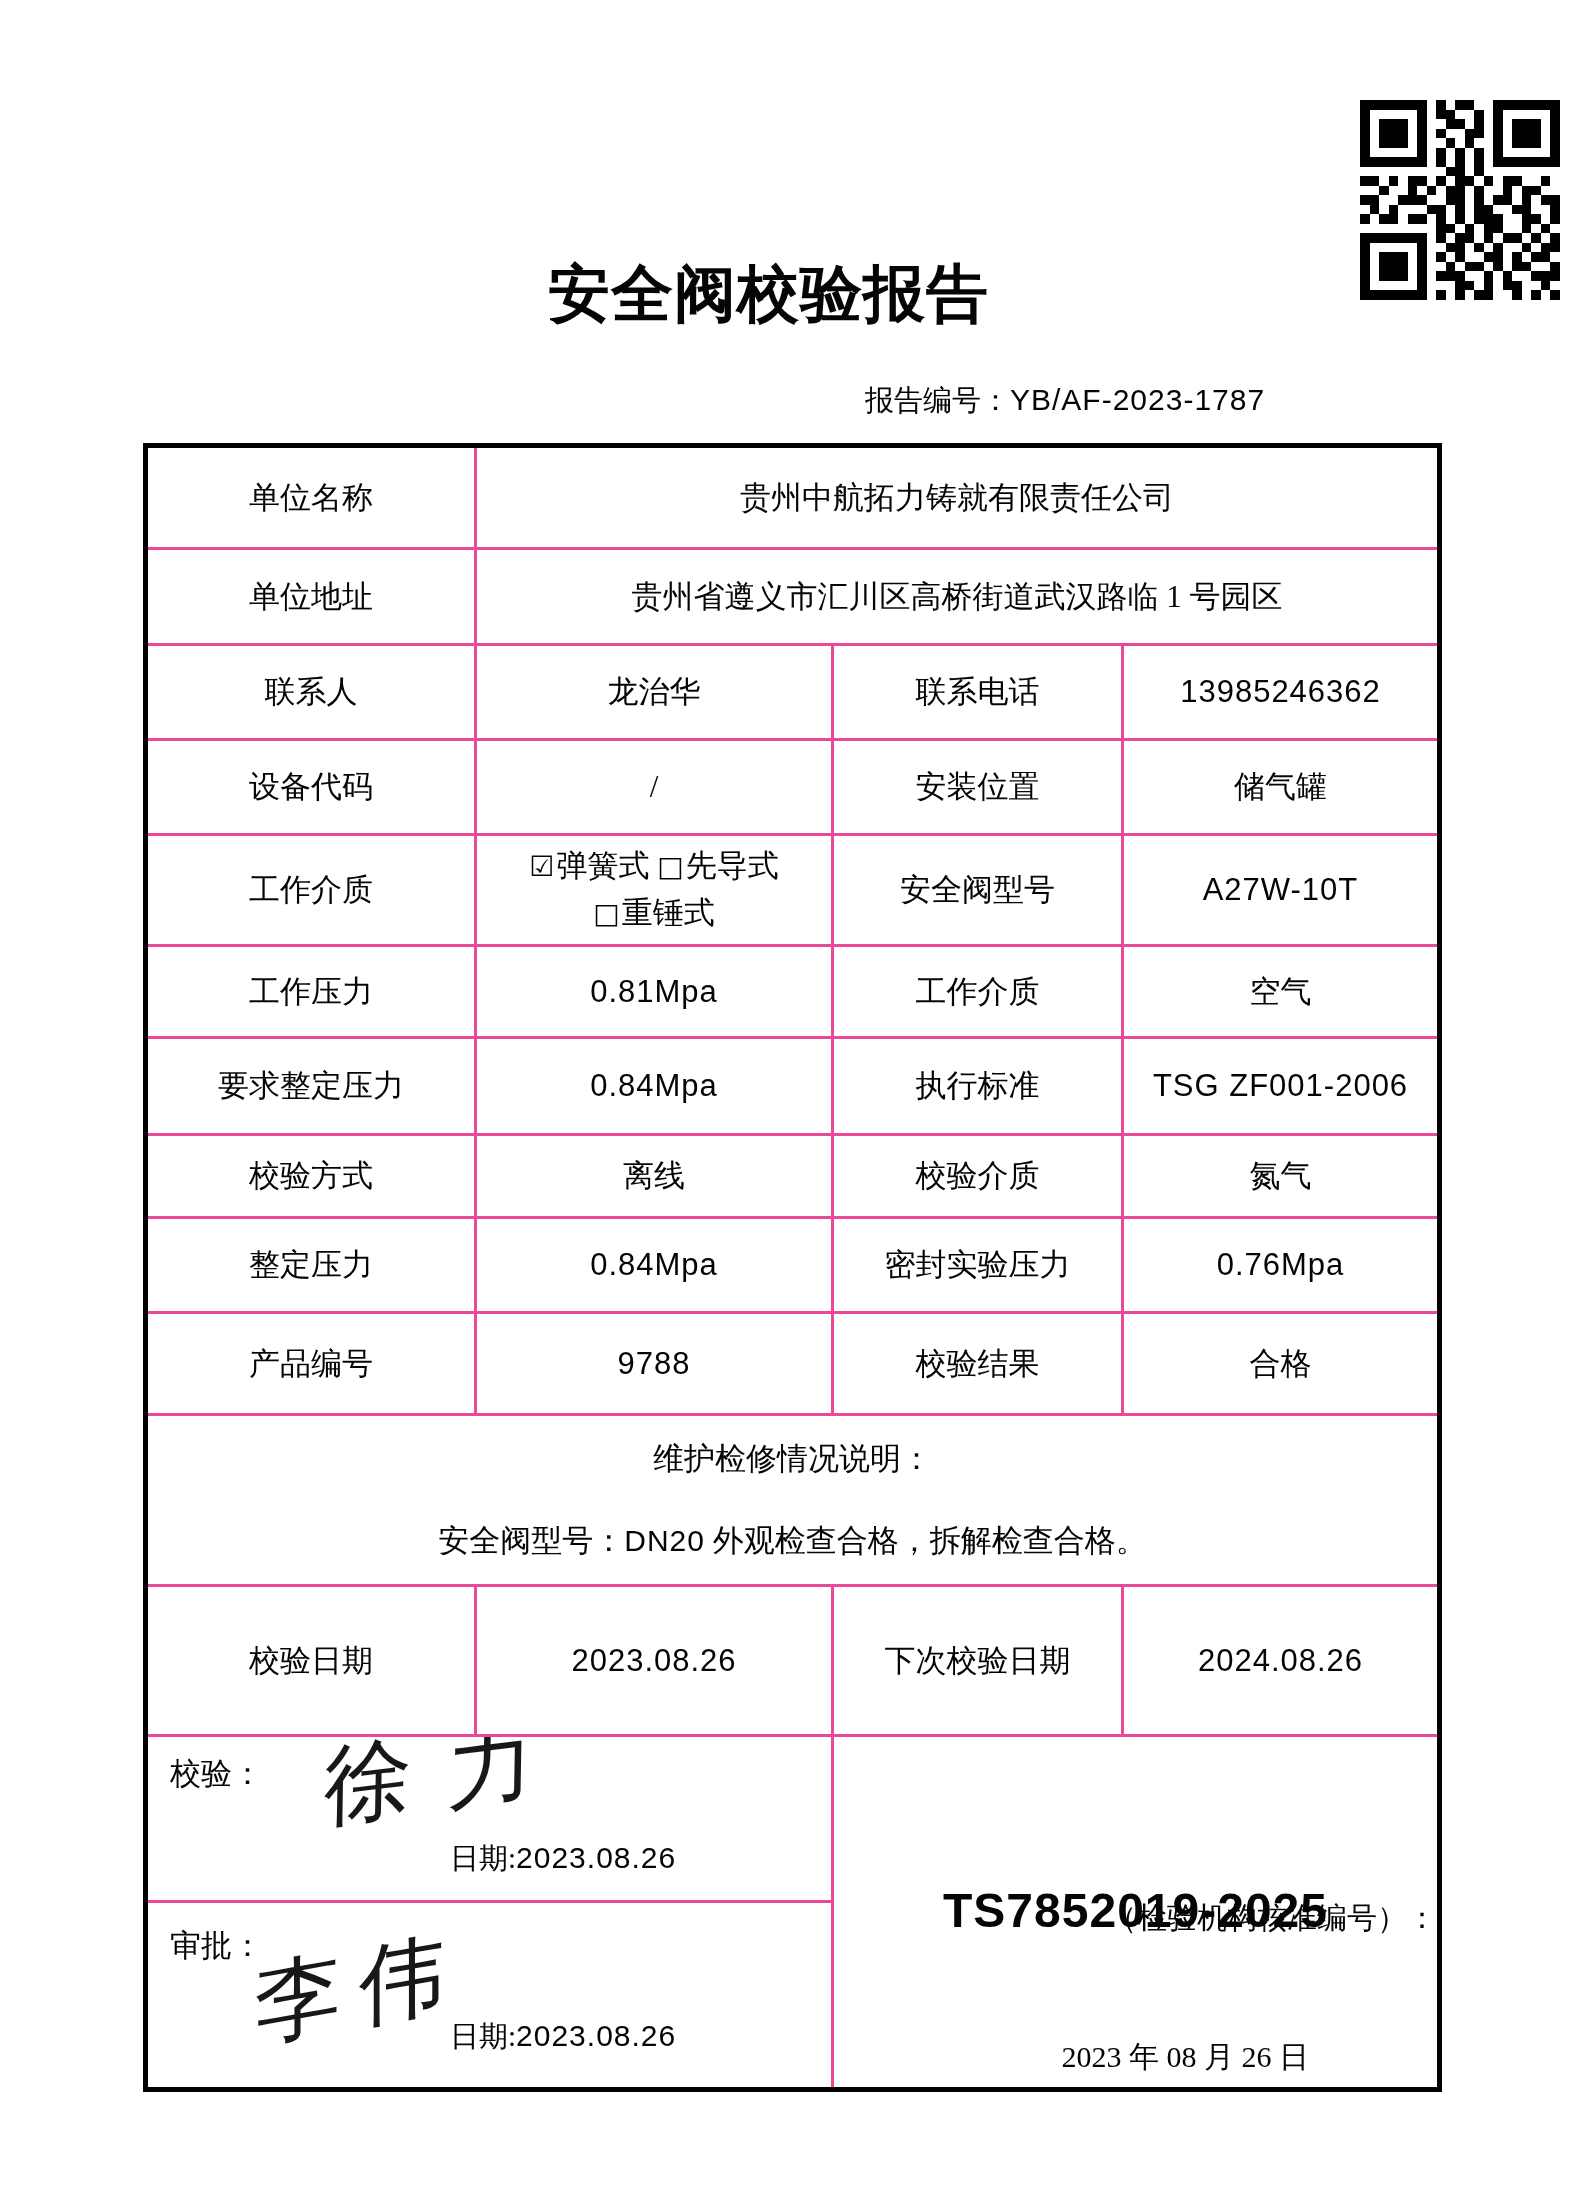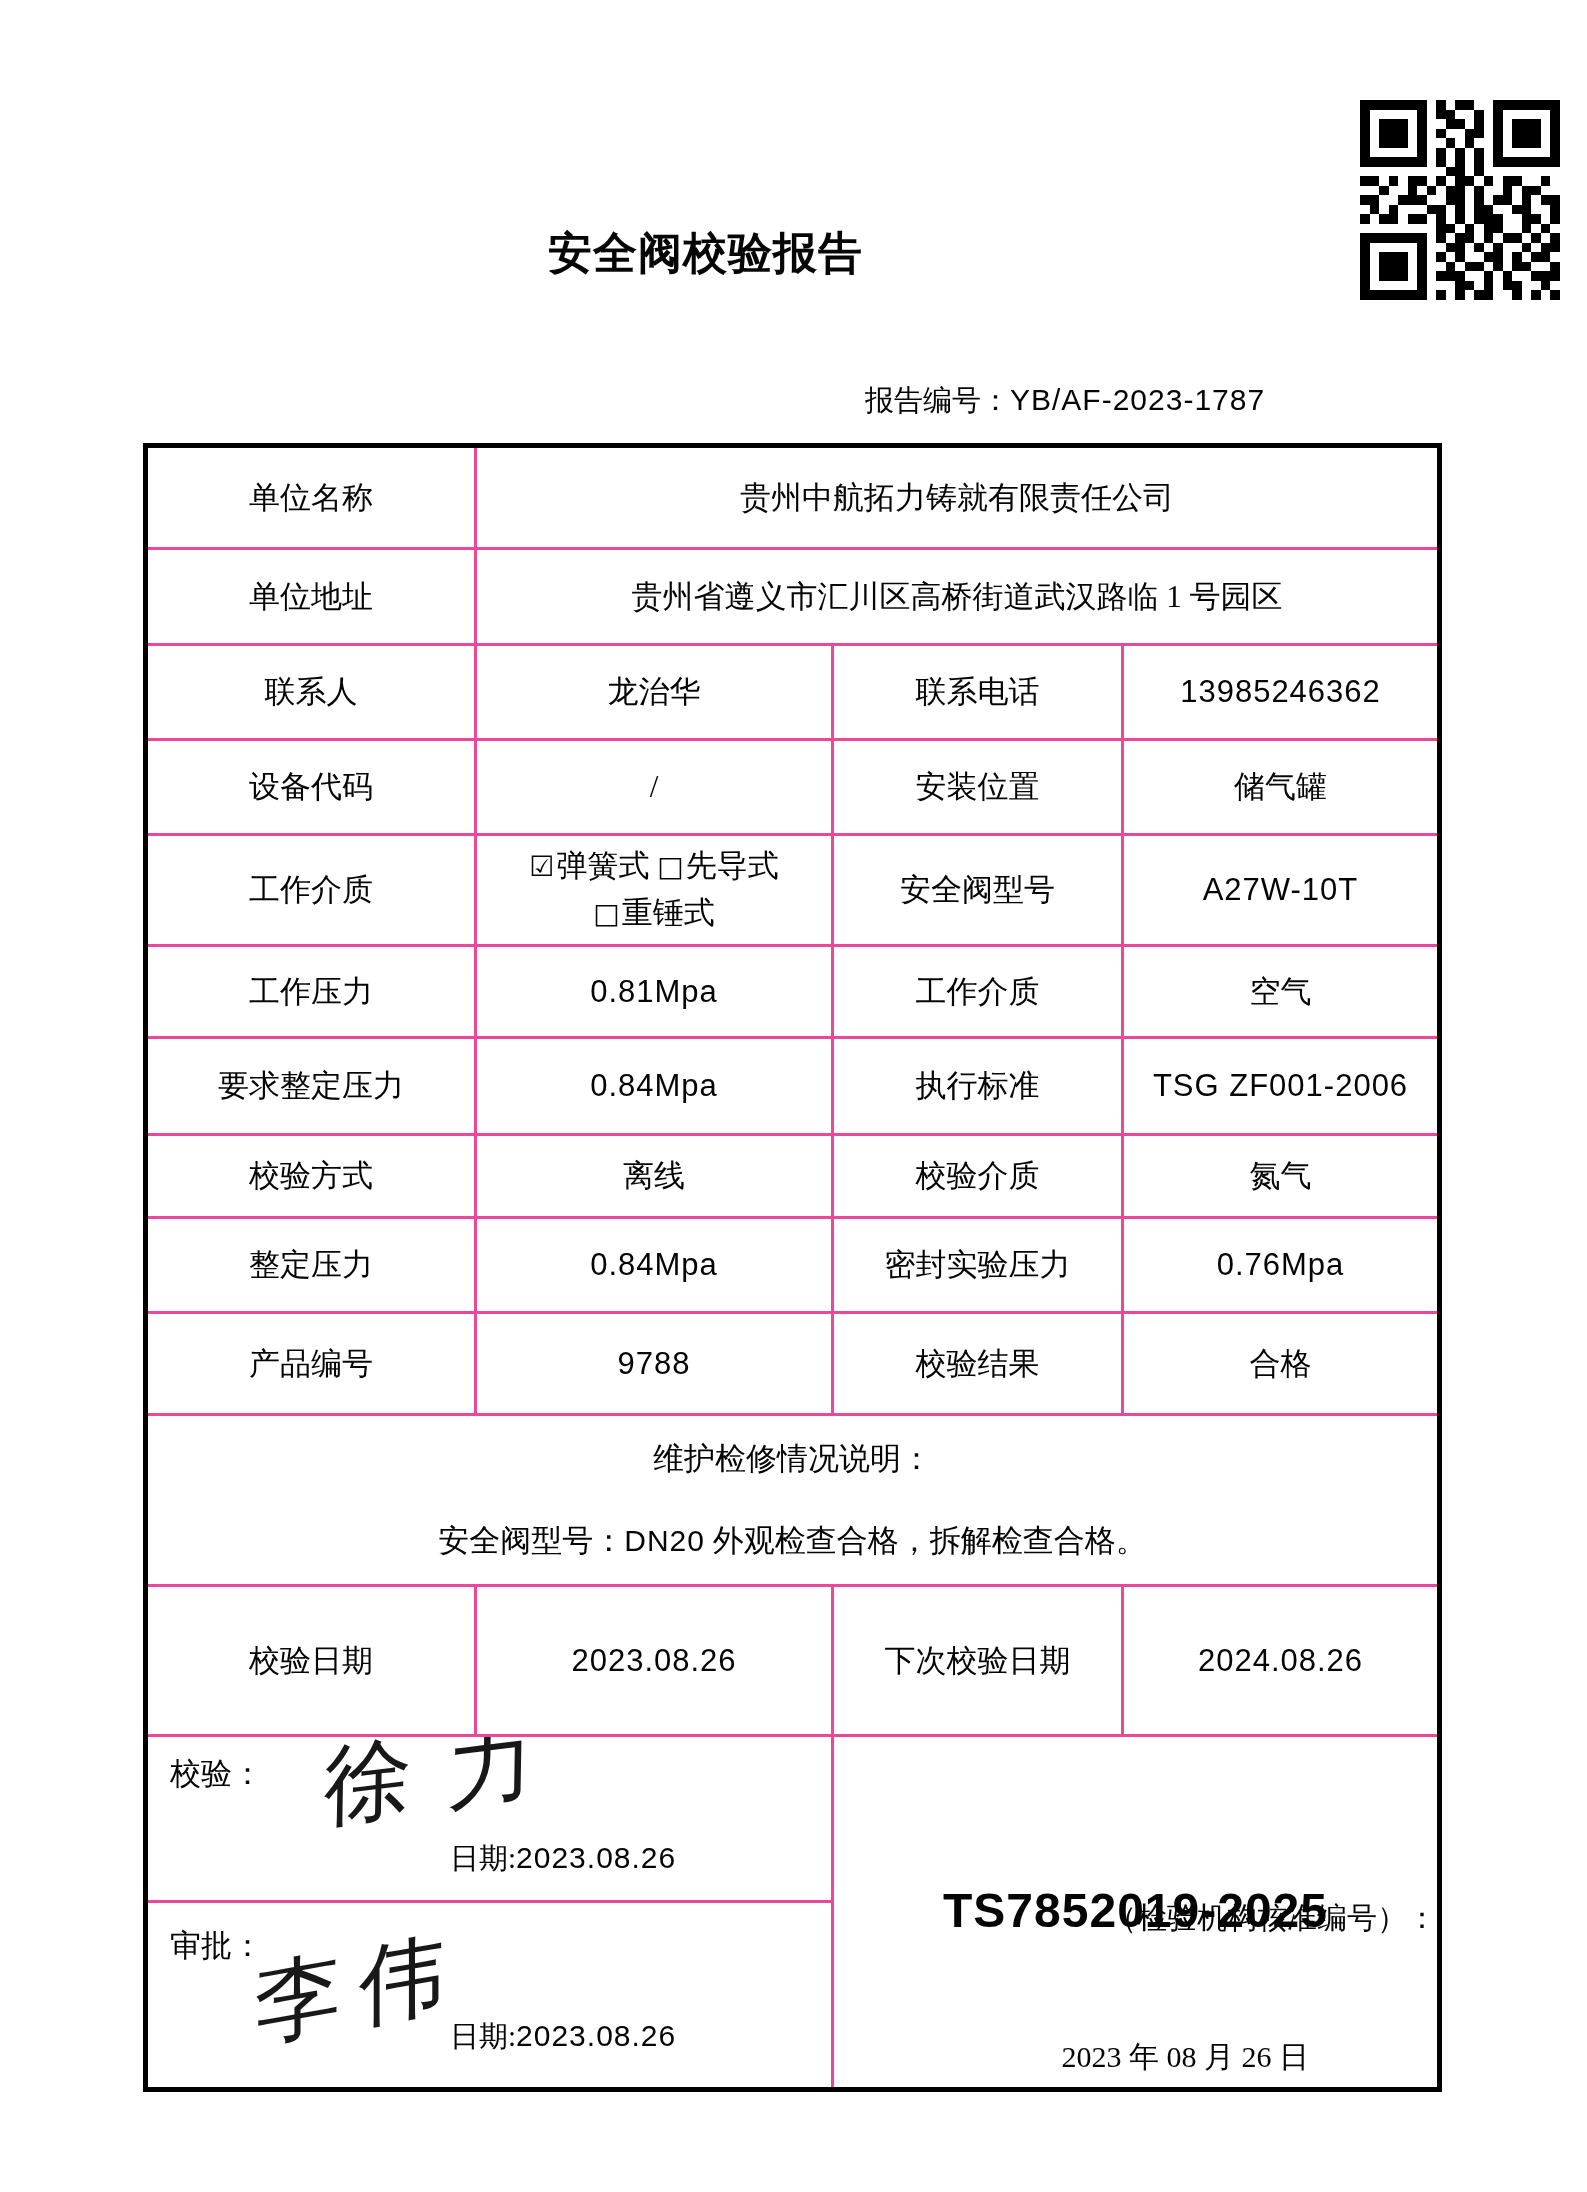--- a/index.html
+++ b/index.html
@@ -6,21 +6,21 @@
   .page{position:relative;width:1587px;height:2192px;background:#ffffff;overflow:hidden;
         font-family:"Liberation Serif",serif;color:#050505;}
 
   
   .qr{position:absolute;left:1360px;top:100px;width:200px;height:200px;
       display:grid;grid-template-rows:repeat(21,1fr);background:#fff;}
   .qr-row{display:grid;grid-template-columns:repeat(21,1fr);}
   .qm{background:#000;}
 
   
-  .doc-title{position:absolute;left:548px;top:224px;font-size:44px;font-weight:700;
+  .doc-title{position:absolute;left:548px;top:252px;font-size:62px;font-weight:700;
              letter-spacing:1px;white-space:nowrap;}
 
   
   .report-no{position:absolute;left:865px;top:381px;font-size:29px;white-space:nowrap;}
   .report-no .num{font-family:"Liberation Sans",sans-serif;font-size:30px;}
 
   
   table.report{position:absolute;left:143px;top:443px;width:1294px;
                border-collapse:collapse;table-layout:fixed;
                border:5px solid #000;}

